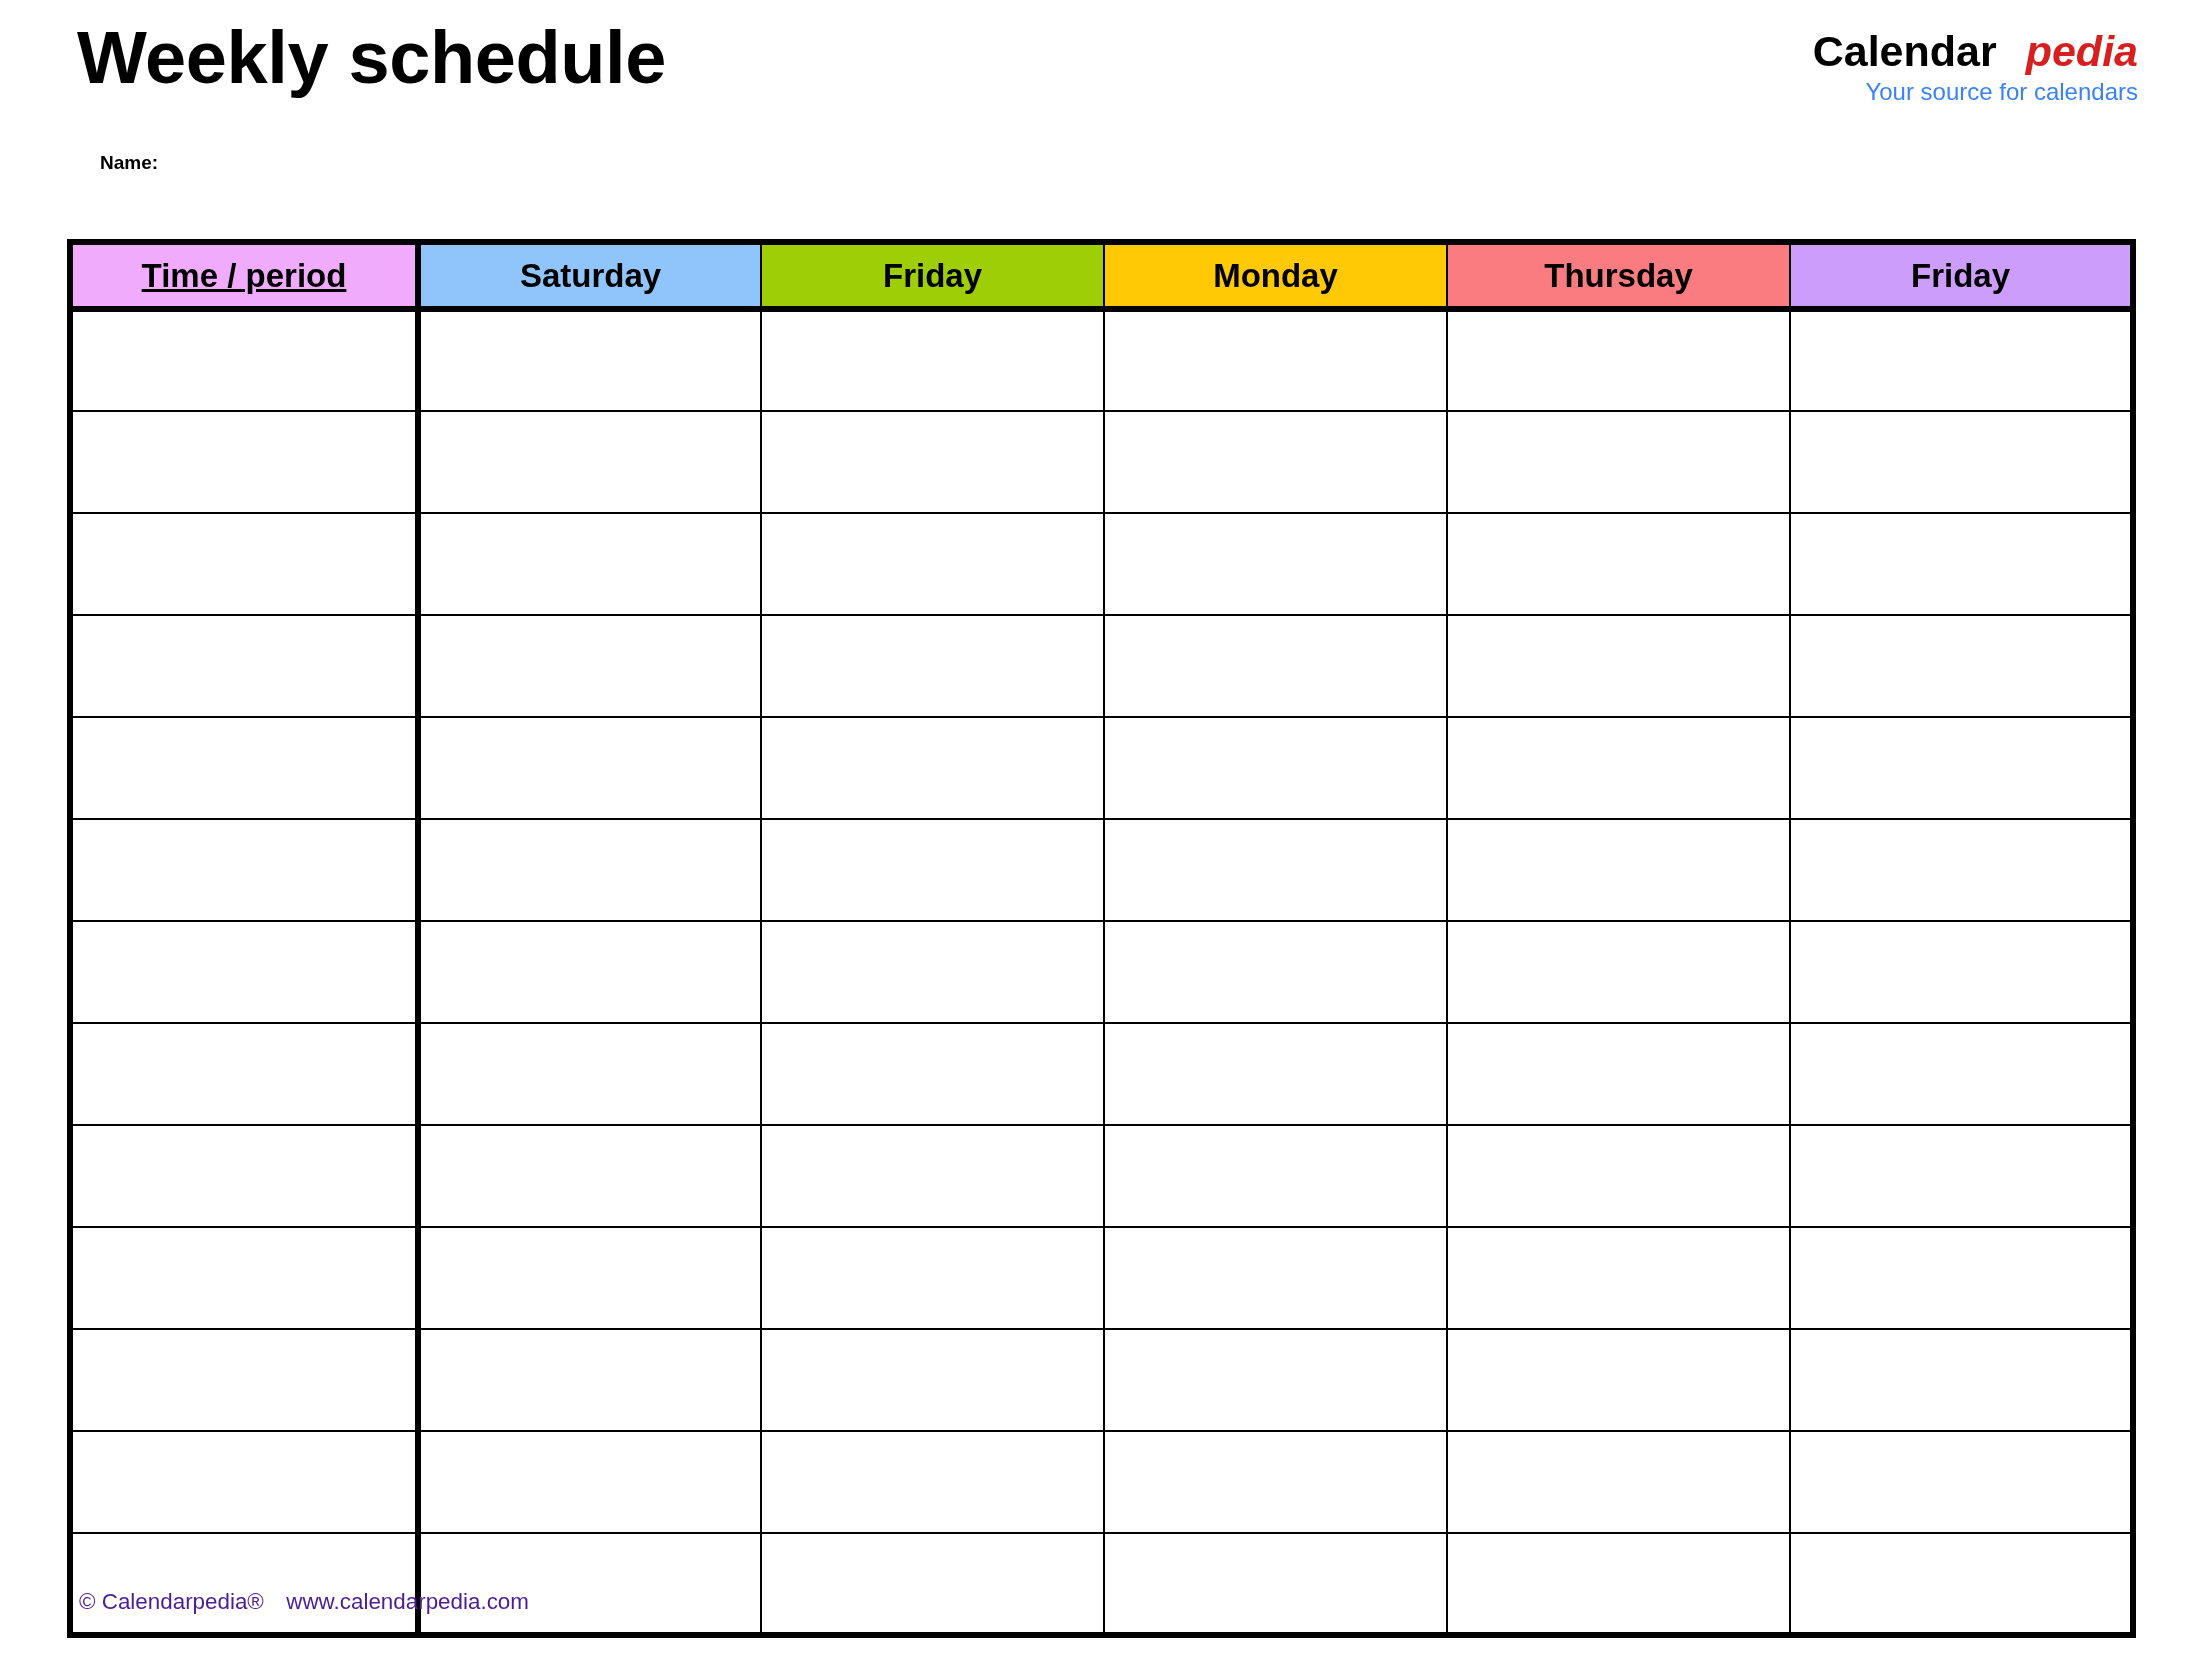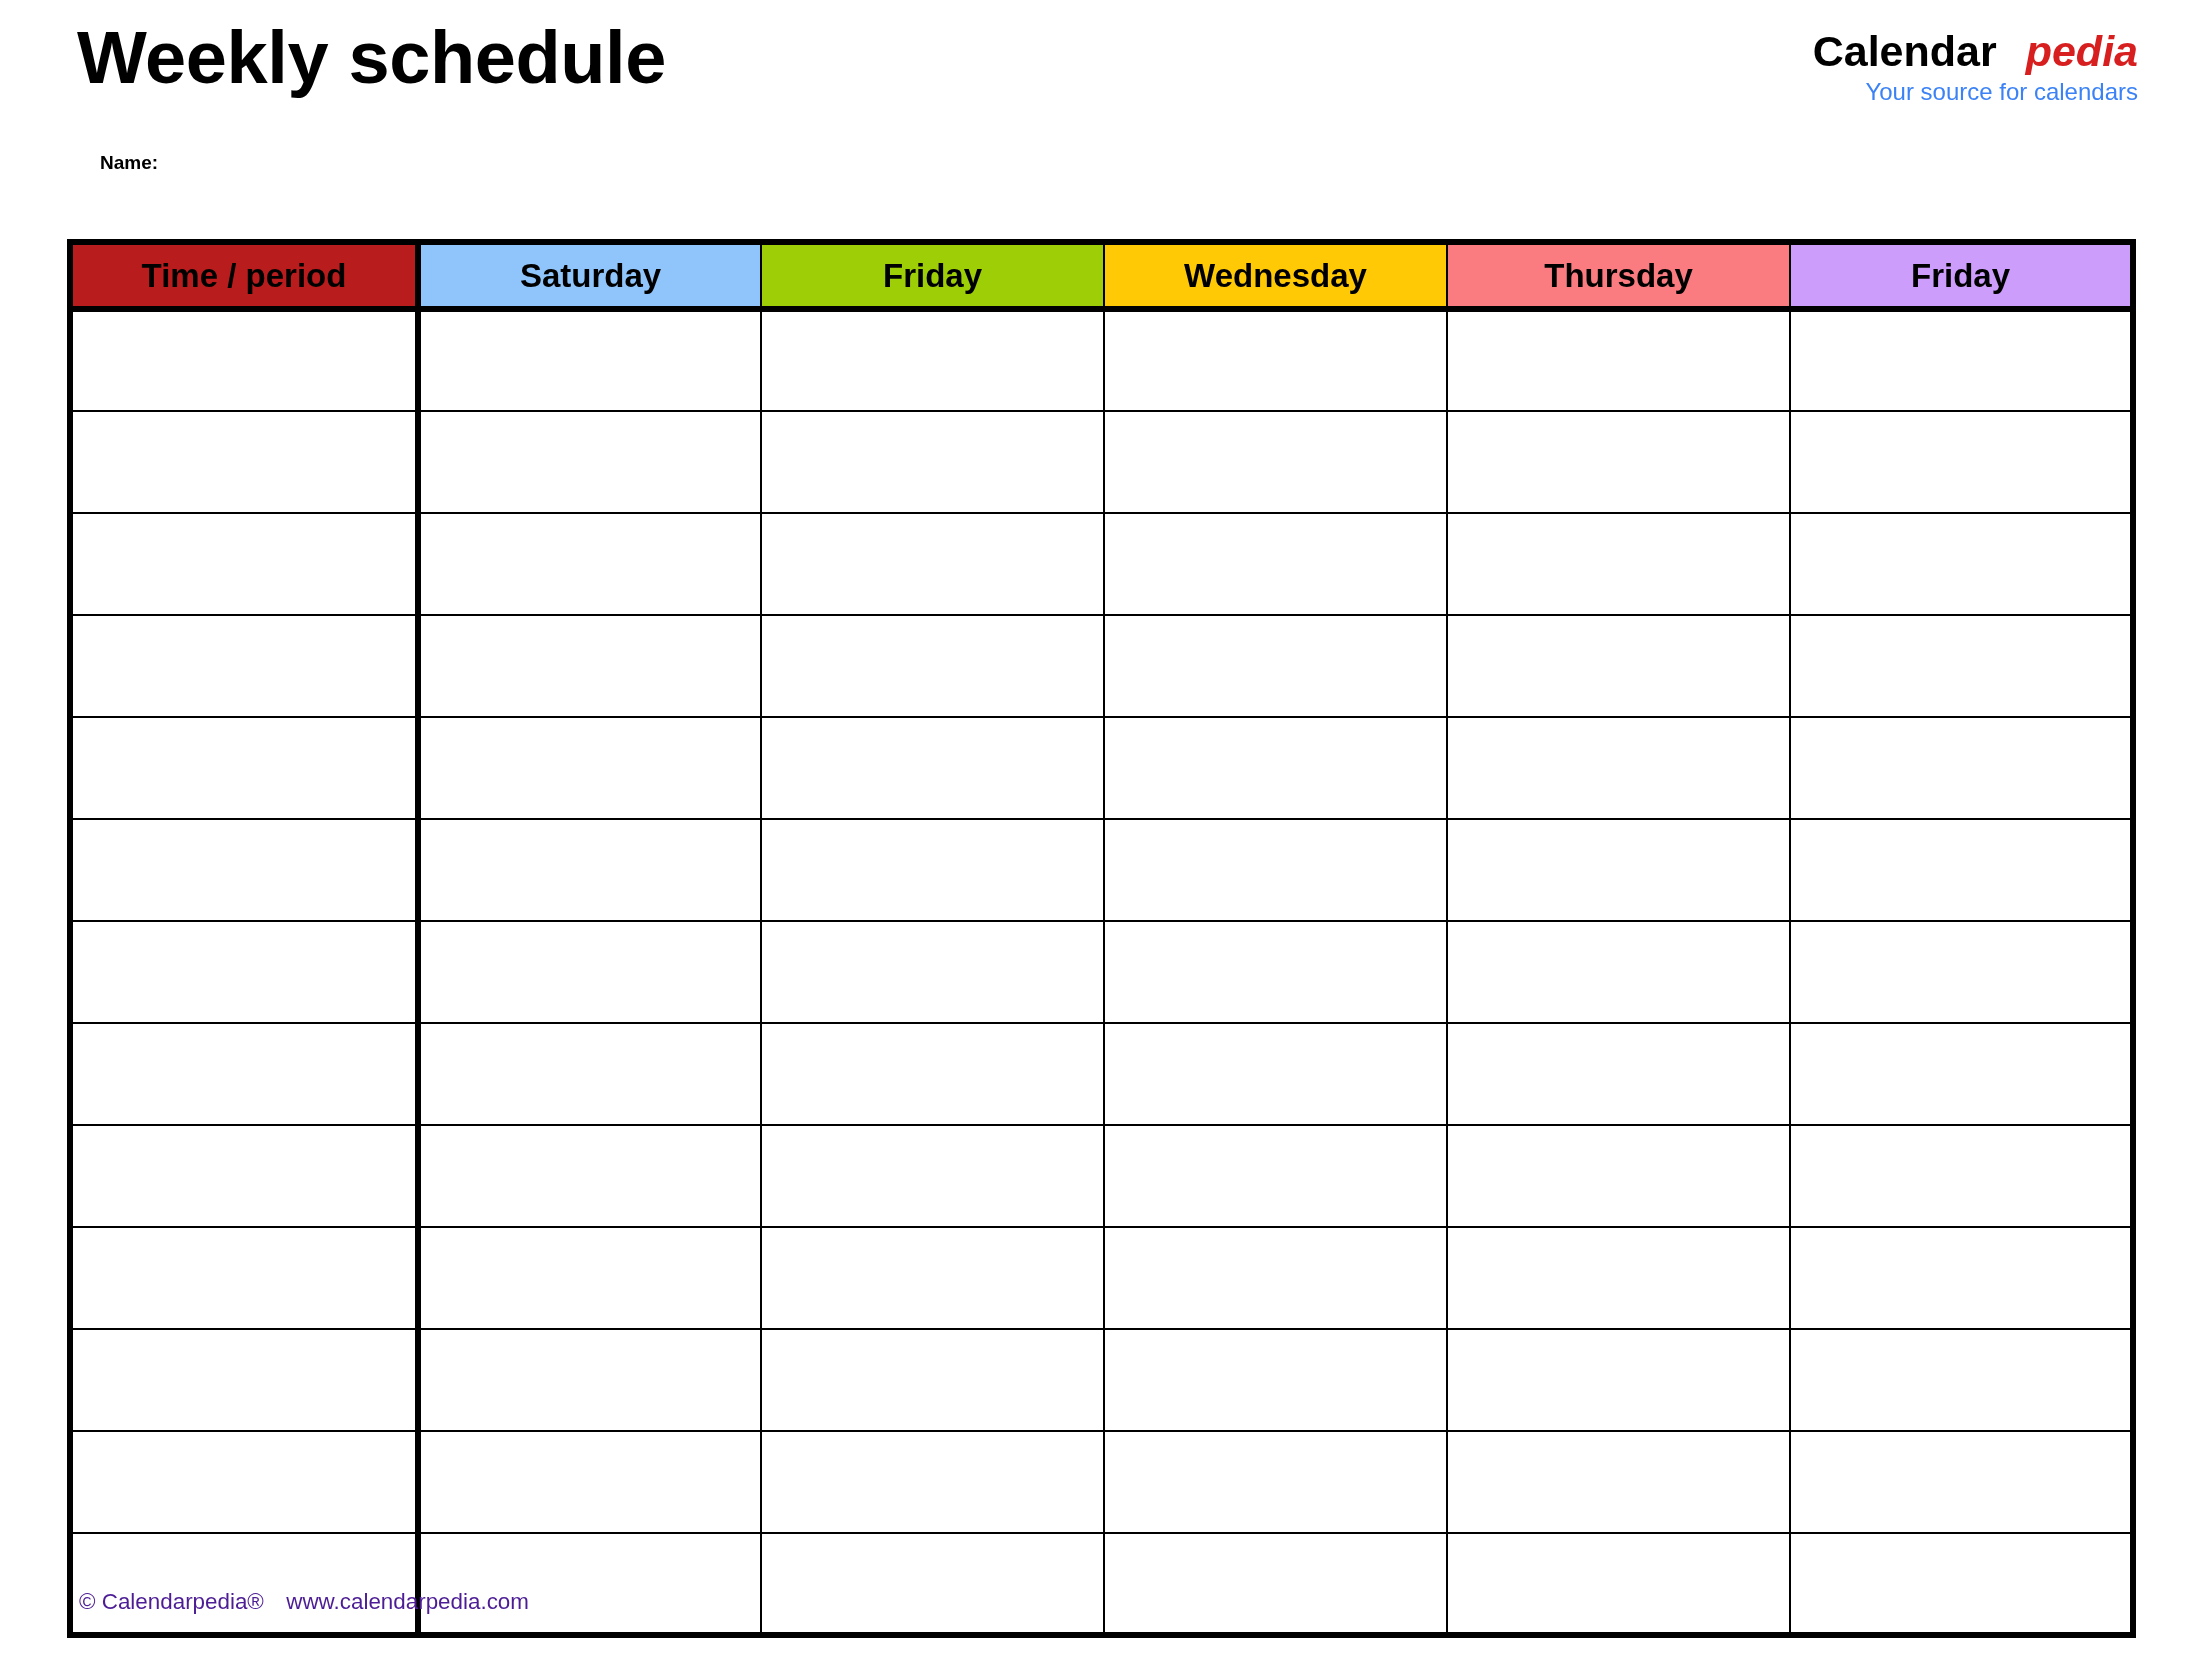--- a/index.html
+++ b/index.html
@@ -203,24 +203,24 @@
       <colgroup>
         <col class="c-time">
         <col class="c-day">
         <col class="c-day">
         <col class="c-day">
         <col class="c-day">
         <col class="c-day">
       </colgroup>
       <thead>
         <tr>
-          <th class="th-time" style="background: #b91c1c;">Time / period</th>
+          <th class="th-time" style="background: #f0abfc; text-decoration: underline;">Time / period</th>
           <th class="th-day" style="background: rgb(144, 197, 251);">Saturday</th>
           <th class="th-day" style="background: rgb(158, 206, 6);">Friday</th>
-          <th class="th-day" style="background: rgb(255, 201, 6);">Wednesday</th>
+          <th class="th-day" style="background: rgb(255, 201, 6);">Monday</th>
           <th class="th-day" style="background: rgb(250, 124, 128);">Thursday</th>
           <th class="th-day last" style="background: rgb(205, 157, 252);">Friday</th>
         </tr>
       </thead>
       <tbody id="schedule-body">
           <tr>
             <td class="td-time"></td>
             <td class="td-day"></td>
             <td class="td-day"></td>
             <td class="td-day"></td>

